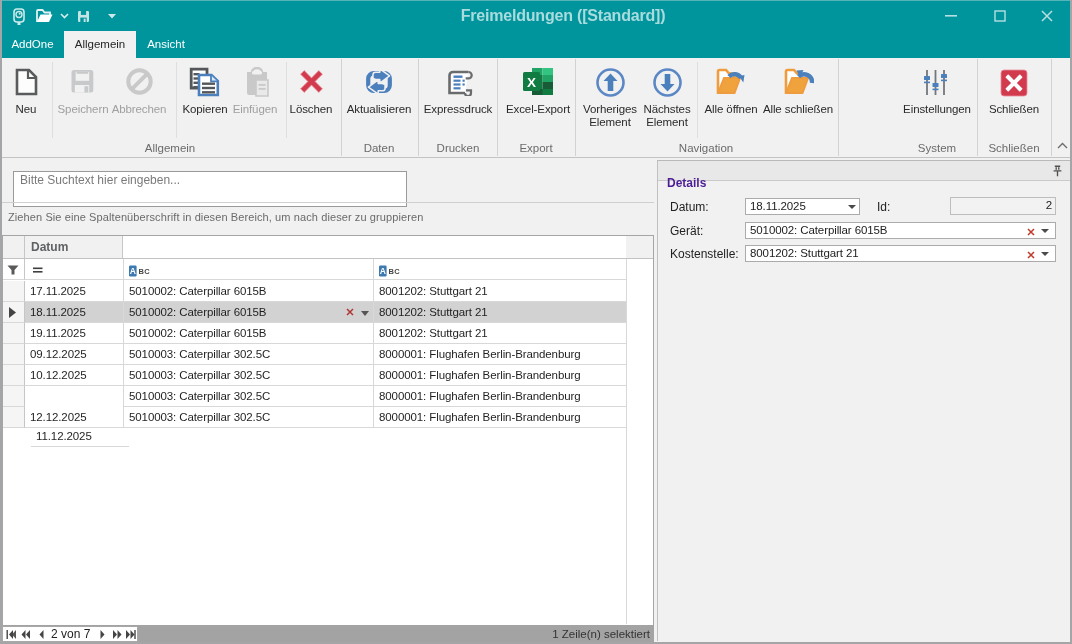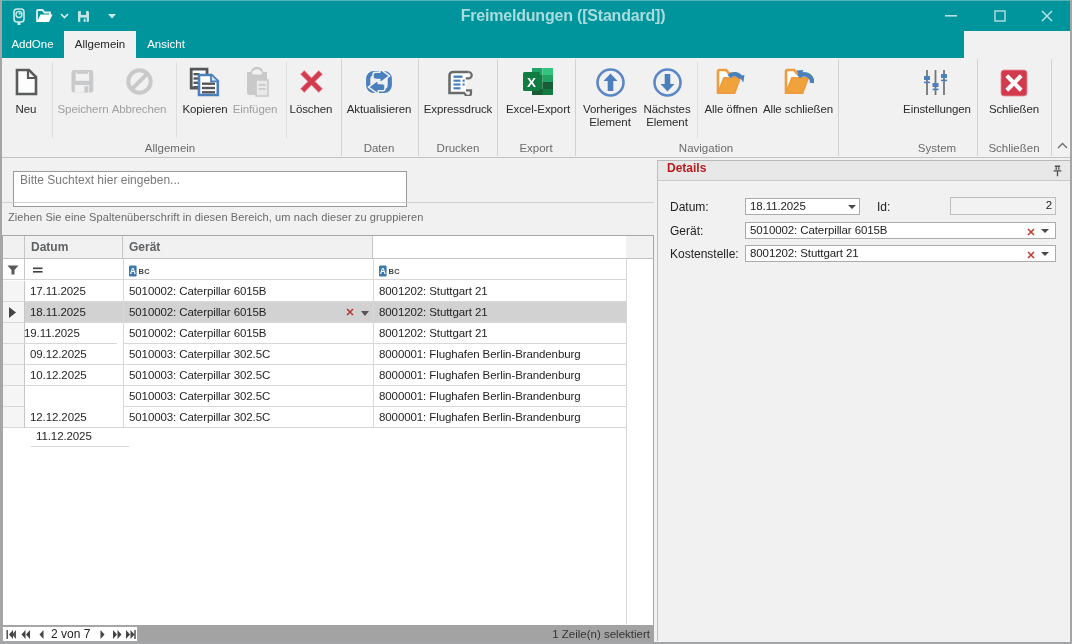--- a/index.html
+++ b/index.html
@@ -4,21 +4,21 @@
 <style>
 * { margin:0; padding:0; box-sizing:border-box; }
 html,body { width:1072px; height:644px; overflow:hidden; }
 body { font-family:"Liberation Sans", sans-serif; font-size:12px; position:relative; background:#f1f1f1; }
 .abs { position:absolute; }
 
 #titlebar { left:0; top:0; width:1072px; height:31px; background:#00949c; }
 #titlebar .topline { left:0; top:0; width:1072px; height:1px; background:#54b4b8; position:absolute; }
 #apptitle { left:0; top:0; width:1126px; text-align:center; line-height:32px; color:#a9dcde; font-weight:bold; font-size:16px; letter-spacing:-0.2px; }
 
-#tabrow { left:0; top:31px; width:964px; height:27px; background:#00949c; }
+#tabrow { left:0; top:31px; width:1072px; height:27px; background:#00949c; }
 .tab { position:absolute; top:0; height:27px; line-height:26px; color:#fff; text-align:center; font-size:11.5px; }
 #tab-sel { position:absolute; left:64px; top:0; width:72px; height:27px; background:#f1f1f1; color:#262626; text-align:center; line-height:26px; font-size:11.5px; }
 
 #ribbon { left:0; top:58px; width:1072px; height:100px; background:#f1f1f1; border-bottom:1px solid #c3c3c3; }
 .rsep  { position:absolute; top:4px; height:76px; width:1px; background:#dedede; }
 .gsep  { position:absolute; top:1px; height:97px; width:1px; background:#d2d2d2; }
 .rlbl  { position:absolute; top:45px; width:110px; text-align:center; color:#2b2b2b; font-size:11.5px; letter-spacing:-0.1px; }
 .rlbl2 { position:absolute; top:45px; width:110px; text-align:center; color:#2b2b2b; line-height:13px; font-size:11.5px; letter-spacing:-0.1px; }
 .gcap  { position:absolute; top:84px; width:120px; text-align:center; color:#6b6b6b; font-size:11.5px; }
 .ricon { position:absolute; top:8px; }
@@ -37,21 +37,21 @@
 .cell { position:absolute; top:0; height:21px; line-height:20px; padding-left:6px; color:#1f1f1f; border-bottom:1px solid #d8d8d8; font-size:11.5px; letter-spacing:-0.1px; }
 .ind { position:absolute; left:0; top:0; width:22px; height:21px; background:#f5f5f5; border-bottom:1px solid #d8d8d8; border-right:1px solid #c6c6c6; }
 .sel { background:#d2d2d2; }
 
 #statusbar { left:1px; top:625px; width:653px; height:20px; background:#a3a3a3; }
 #navbox { position:absolute; left:1px; top:1px; width:136px; height:16px; background:#fff; border:1px solid #a8a8a8; }
 #selinfo { position:absolute; right:4px; top:3px; color:#333; font-size:11.5px; }
 
 #details { left:657px; top:160px; width:413px; height:481px; background:#f1f1f1; border-left:1px solid #c0c0c0; border-top:1px solid #b9b9b9; }
 #dethead { position:absolute; left:0; top:0; width:413px; height:20px; background:#e8e8e8; border-bottom:1px solid #cacaca; }
-#dethead b { position:absolute; top:0; color:#b91c1c; font-size:12px;text-align:center; }
+#dethead b { position:absolute; top:15px; color:#4c1d95; font-size:12px;text-align:center; }
 .dlabel { position:absolute; color:#222; }
 .dedit { position:absolute; background:#fff; border:1px solid #ababab; color:#222; line-height:15px; padding-left:4px; font-size:11.5px; letter-spacing:-0.1px; }
 
 #winborder { left:0; top:0; width:1072px; height:644px; border-left:2px solid #a3a5a6; border-right:2px solid #a3a5a6; border-bottom:2px solid #a3a5a6; pointer-events:none; }
 </style>
 </head>
 <body>
 <div class="abs" id="titlebar">
     <div class="topline"></div>
     <div id="apptitle">Freimeldungen ([Standard])</div>
@@ -246,21 +246,20 @@
       <path d="M1 6 L5.5 1.5 L10 6" fill="none" stroke="#6d6d6d" stroke-width="1.4"></path>
     </svg>
 </div>
 <div class="abs" id="leftpanel">
   <div id="searchbox">Bitte Suchtext hier eingeben...</div>
   <div id="searchline"></div>
   <div id="groupby">Ziehen Sie eine Spaltenüberschrift in diesen Bereich, um nach dieser zu gruppieren</div>
   <div id="grid">
     <div class="hdr" style="left:0;width:22px;padding:0;"></div>
     <div class="hdr" style="left:22px;width:98px;">Datum</div>
-    <div class="hdr" style="left:120px;width:250px;">Gerät</div>
     <div class="hdr" style="left:623px;width:27px;border-right:none;"></div>
     <div id="hdrline"></div>
 
     <div class="row" style="top:23px;">
       <div class="ind" style="background:#fff;"></div>
       <svg class="abs" style="left:4px;top:6px;" width="12" height="10" viewBox="0 0 12 10">
           <path d="M0.5 0.5 H11.5 L7.5 5 V9.5 H4.5 V5 Z" fill="#5a5a5a"></path>
         </svg>
       <div class="cell" style="left:22px;width:98px;padding-left:5px;"><svg width="10" height="6" style="margin-top:7px;margin-left:3px;" viewBox="0 0 10 6">
             <rect y="0.5" width="9.5" height="1.6" fill="#3f3f3f"></rect>
@@ -301,21 +300,21 @@
             <path d="M1 1 L7 7 M7 1 L1 7" stroke="#b03636" stroke-width="1.5"></path>
           </svg>
         <svg class="abs" style="right:4px;top:9px;" width="8" height="5" viewBox="0 0 8 5">
             <path d="M0 0 H8 L4 5 Z" fill="#555"></path>
           </svg>
       </div>
       <div class="cell sel" style="left:370px;width:253px;">8001202: Stuttgart 21</div>
     </div>
     <div class="row" style="top:87px;">
       <div class="ind"></div>
-      <div class="cell" style="left:16px;width:98px;padding-left:5px;">19.11.2025</div>
+      <div class="cell" style="left:22px;width:98px;padding-left:5px;">19.11.2025</div>
       <div class="cell" style="left:120px;width:250px;">5010002: Caterpillar 6015B</div>
       <div class="cell" style="left:370px;width:253px;">8001202: Stuttgart 21</div>
     </div>
     <div class="row" style="top:108px;">
       <div class="ind"></div>
       <div class="cell" style="left:22px;width:98px;padding-left:5px;">09.12.2025</div>
       <div class="cell" style="left:120px;width:250px;">5010003: Caterpillar 302.5C</div>
       <div class="cell" style="left:370px;width:253px;">8000001: Flughafen Berlin-Brandenburg</div>
     </div>
     <div class="row" style="top:129px;">

